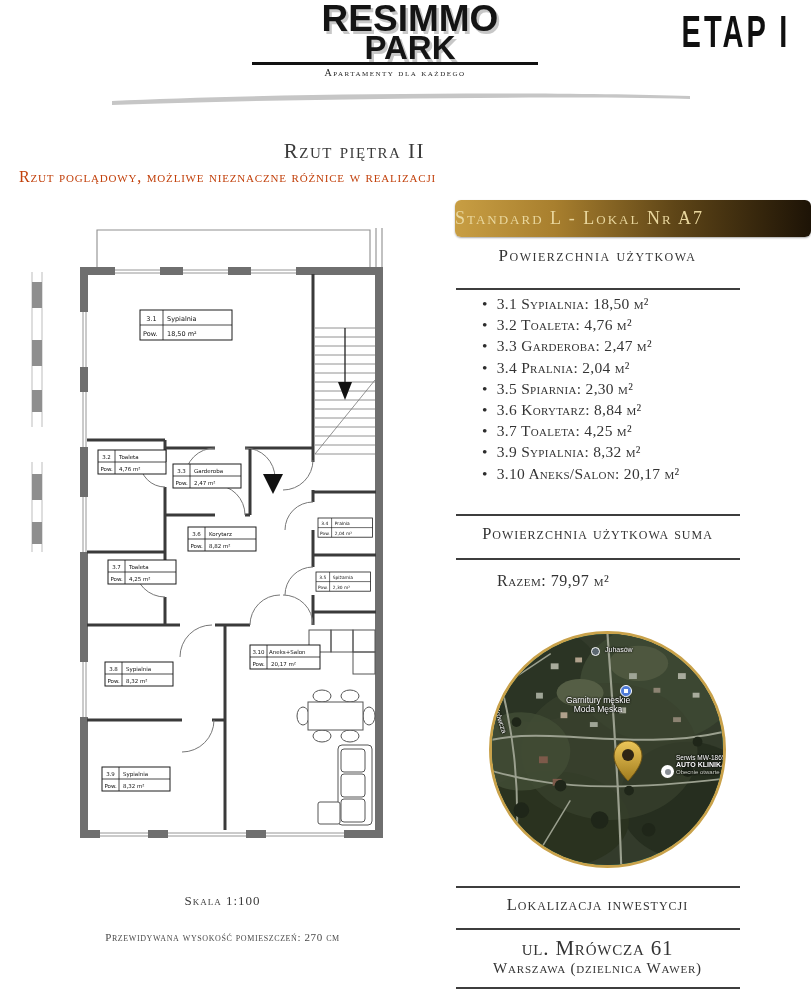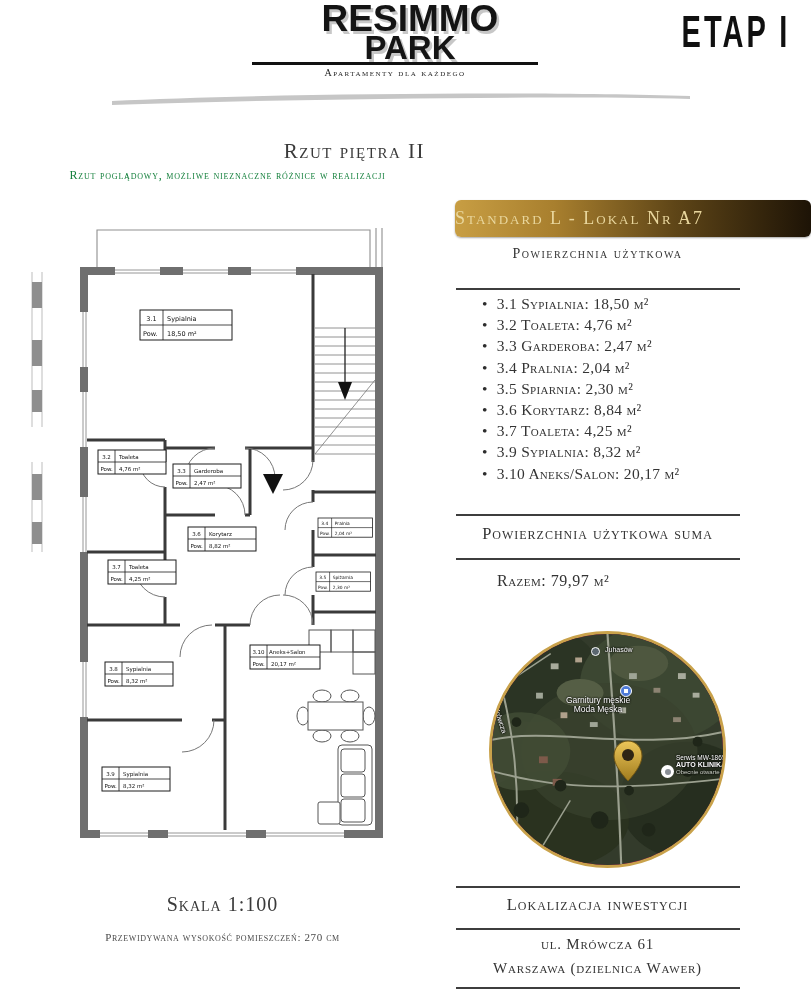--- a/index.html
+++ b/index.html
@@ -19,23 +19,23 @@
   .tagline{left:256px;top:67px;width:278px;text-align:center;font-size:10px;
            letter-spacing:1.5px;color:#1e1e1e;}
   .etap{left:668px;top:8px;width:136px;text-align:center;
         font-family:"Liberation Sans",sans-serif;font-weight:700;font-size:29px;
         letter-spacing:3px;color:#101010;transform:scaleY(1.5);transform-origin:top center;}
   .swoosh{left:112px;top:91px;}
 
   
   .plan-title{left:25px;top:139px;width:400px;text-align:right;font-size:21px;
               letter-spacing:1.5px;color:#3a3a3a;}
-  .plan-sub{left:15px;top:168px;width:425px;text-align:center;font-size:12px;
-            letter-spacing:0.8px;color:#15803d;}
-  .skala{left:55px;top:893px;width:335px;text-align:center;font-size:20px;
+  .plan-sub{left:15px;top:168px;width:425px;text-align:center;font-size:16px;
+            letter-spacing:0.8px;color:#c2410c;}
+  .skala{left:55px;top:893px;width:335px;text-align:center;font-size:13px;
          letter-spacing:1px;color:#3a3a3a;}
   .height-note{left:35px;top:931px;width:375px;text-align:center;font-size:11px;
                letter-spacing:0.6px;color:#4a4a4a;}
 
   
   .plansvg{left:20px;top:222px;}
   .wall-ext{fill:#6f6f6f;}
   .win{fill:#ffffff;}
   .win-l{stroke:#8a8a8a;stroke-width:0.9;}
   .iw{stroke:#3a3a3a;stroke-width:3;fill:none;}
@@ -49,37 +49,37 @@
   .lb-tb{font-family:"DejaVu Sans",sans-serif;font-size:6.5px;fill:#111;}
   .lb-c{text-anchor:middle;}
 
   
   .gold-bar{left:455px;top:200px;width:356px;height:37px;border-radius:6px;
             background:linear-gradient(90deg,#c89e43 0%,#a87f2e 28%,#5e4517 62%,#1d1306 100%);
             box-shadow:0 1px 2px rgba(0,0,0,.35);}
   .gold-bar span{display:block;width:320px;text-align:left;line-height:37px;
             font-size:18px;letter-spacing:2px;color:#e9d79e;}
   .rh{width:285px;text-align:center;color:#343434;}
-  .h-area{left:455px;top:246px;font-size:14px;letter-spacing:1.5px;font-family:Liberation Serif, serif;}
+  .h-area{left:455px;top:246px;font-size:17px;letter-spacing:1.5px;font-family:Liberation Serif, serif;}
   .h-sum{left:455px;top:524px;font-size:16.5px;letter-spacing:1px;}
   .rule{height:2px;background:#3d3d3d;}
   .r1{left:456px;top:288px;width:284px;}
   .r2{left:456px;top:514px;width:284px;}
   .r3{left:456px;top:558px;width:284px;}
   .r4{left:456px;top:886px;width:284px;}
   .r5{left:456px;top:928px;width:284px;}
   .r6{left:456px;top:987px;width:284px;}
   .area-list{left:482px;top:293px;width:300px;list-style:none;margin:0;padding:0;}
   .area-list li{font-size:15.5px;line-height:21.2px;color:#343434;letter-spacing:0.3px;}
   .area-list li::before{content:"\2022";margin-right:9px;color:#2d2d2d;}
   .razem{left:497px;top:572px;font-size:16px;color:#343434;letter-spacing:0.5px;}
 
   
   .map{left:489px;top:631px;width:237px;height:237px;border-radius:50%;
-       border:3px solid #c9a24b;overflow:hidden;background:#be185d;box-sizing:border-box;}
+       border:3px solid #c9a24b;overflow:hidden;background:#0f766e;box-sizing:border-box;}
   .map svg{display:block;}
   .map-label{position:absolute;font-family:"Liberation Sans",sans-serif;color:#fff;
              text-shadow:0 0 2px #000,0 0 2px #000;line-height:1.1;}
   .biz{left:58px;top:62px;width:96px;text-align:center;font-size:8.5px;}
   .street-top{left:113px;top:12px;font-size:7px;}
   .street-left{left:-6px;top:82px;font-size:7px;transform:rotate(72deg);}
   .poi{left:184px;top:120px;width:52px;font-size:6.5px;}
   .poi .b{font-size:7px;font-weight:bold;}
   .poi .dim{color:#cfd4c9;font-size:6px;}
   .blue-ic{position:absolute;left:128px;top:51px;width:12px;height:12px;border-radius:50%;
@@ -87,21 +87,21 @@
   .blue-ic i{position:absolute;left:3px;top:3px;width:3.5px;height:3.5px;background:#fff;}
   .bus-ic{position:absolute;left:99px;top:13px;width:9px;height:9px;border-radius:50%;
           background:#5b6770;border:1px solid #fff;box-sizing:border-box;}
   .poi-ic{position:absolute;left:169px;top:131px;width:13px;height:13px;border-radius:50%;
           background:#fff;}
   .poi-ic i{position:absolute;left:3.5px;top:3.5px;width:6px;height:6px;border-radius:50%;background:#8a8f96;}
   .pin{position:absolute;left:121px;top:106px;}
 
   
   .h-loc{left:455px;top:895px;font-size:16.5px;letter-spacing:1px;}
-  .addr1{left:455px;top:936px;font-size:15px;letter-spacing:0.8px;}
+  .addr1{left:455px;top:936px;font-size:21px;letter-spacing:0.8px;}
   .addr2{left:455px;top:960px;font-size:15px;letter-spacing:0.8px;}
   .addr1,.addr2{width:285px;text-align:center;color:#343434;}
 </style>
 </head>
 <body>
 
 <div class="page">
 
   <div class="abs logo">
     <div class="l1">RESIMMO</div>

